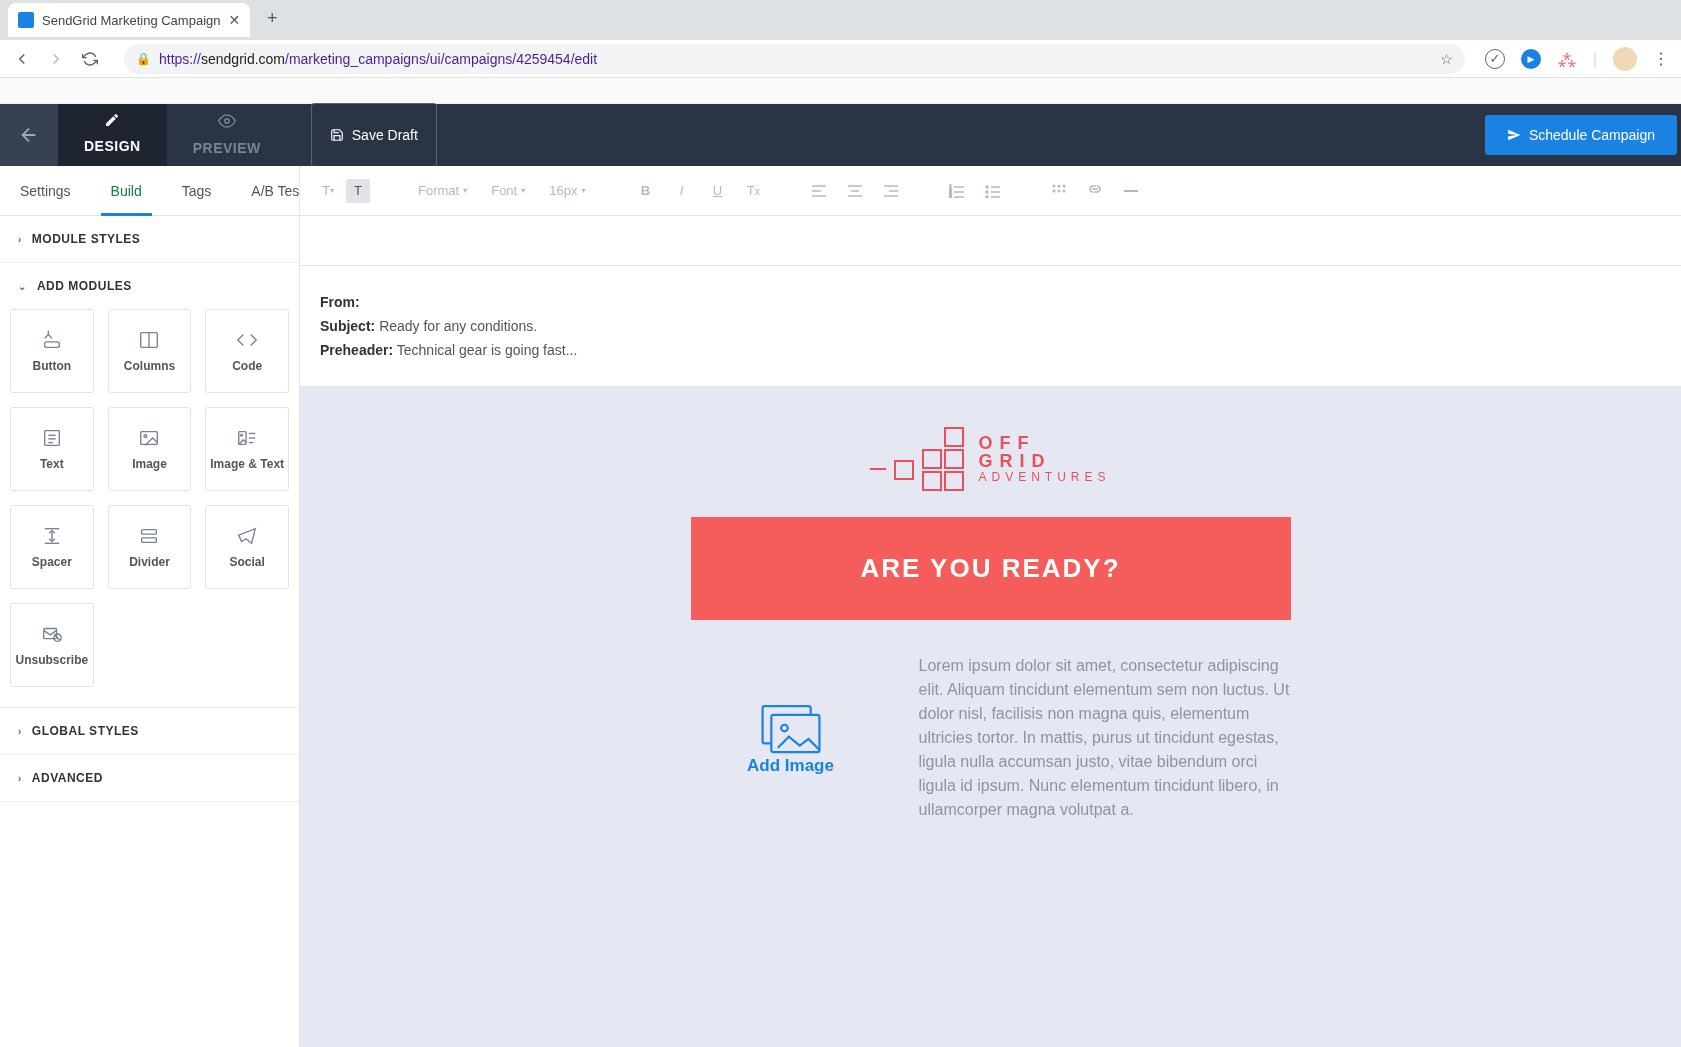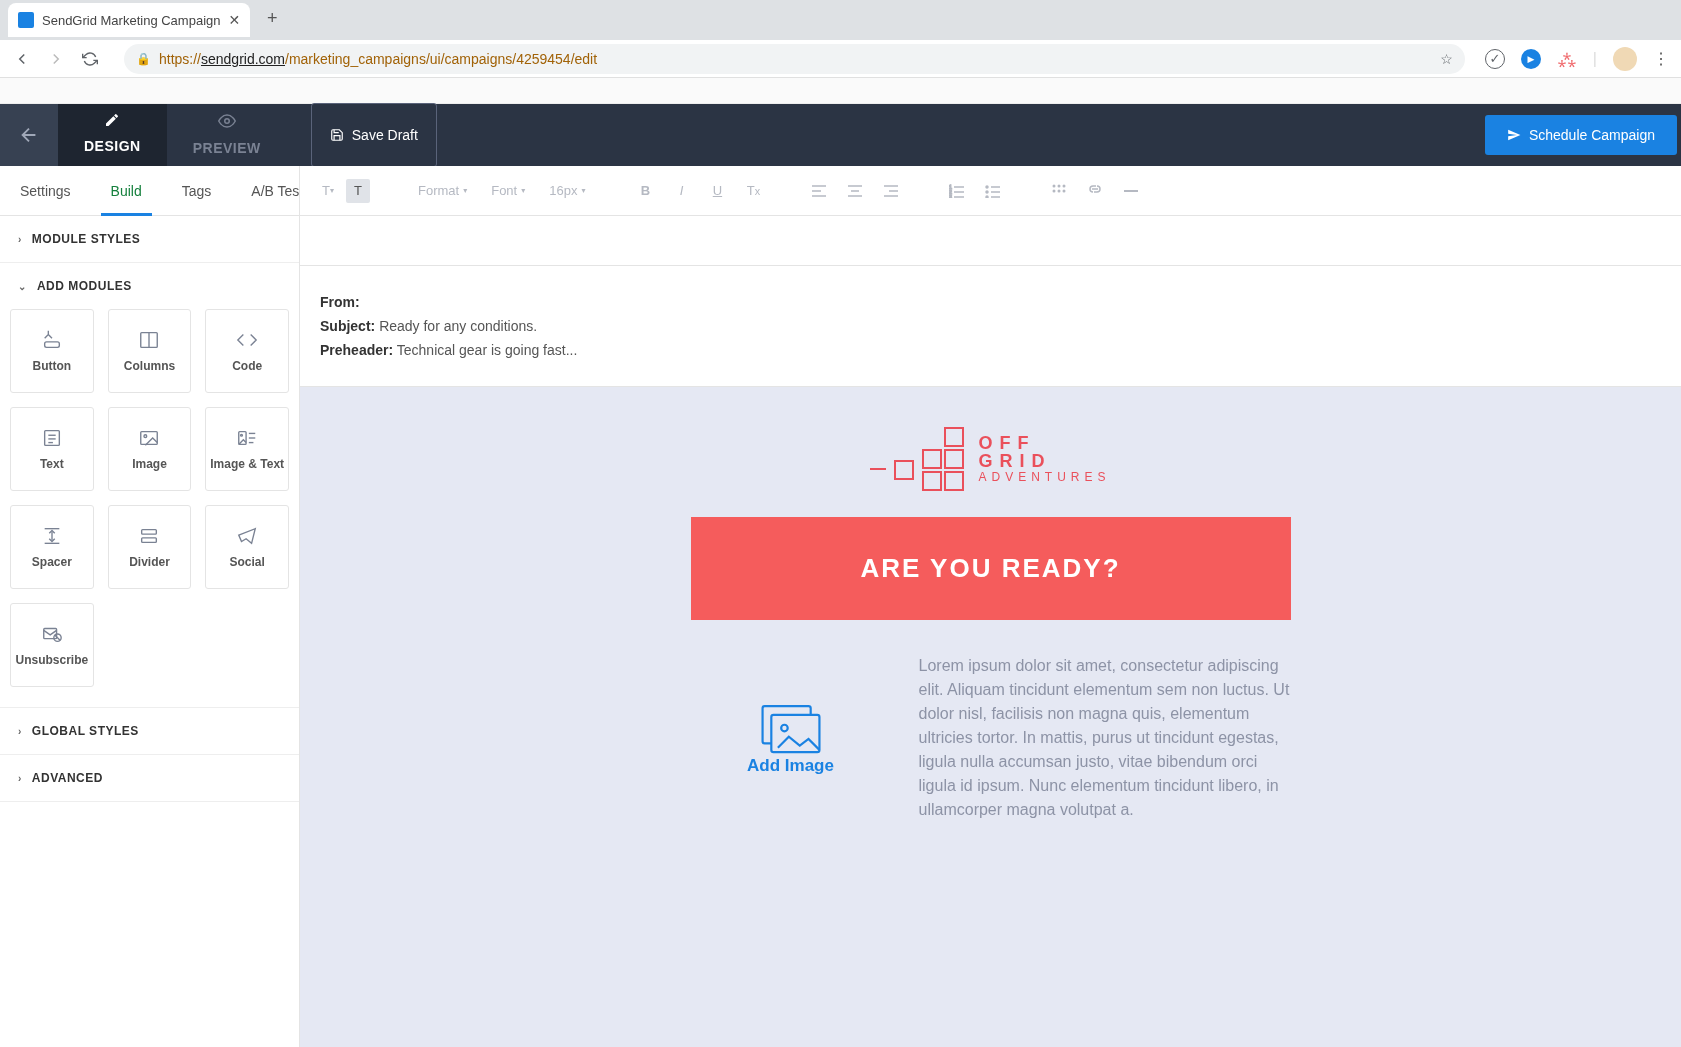--- a/index.html
+++ b/index.html
@@ -10,22 +10,22 @@
     .tab { background:#fff; height:34px; border-radius:8px 8px 0 0; display:flex; align-items:center; padding:0 10px; gap:8px; min-width:230px; font-size:13px; color:#444; }
     .favicon { width:16px; height:16px; background:#1a82e2; border-radius:2px; }
     .tab-close { color:#555; font-size:14px; cursor:pointer; margin-left:auto; }
     .new-tab { width:28px; height:28px; display:flex; align-items:center; justify-content:center; color:#555; font-size:18px; margin-left:8px; margin-bottom:3px; cursor:pointer; }
 
     .url-bar { height:38px; background:#fff; display:flex; align-items:center; padding:0 12px; gap:14px; border-bottom:1px solid #e0e0e0; }
     .nav-btn { width:20px; height:20px; display:flex; align-items:center; justify-content:center; color:#5f6368; cursor:pointer; }
     .nav-btn.disabled { color:#bbb; }
     .url-field { flex:1; display:flex; align-items:center; gap:8px; background:#f1f3f4; border-radius:20px; padding:4px 12px; height:30px; margin:0 6px 0 10px; font-size:14px; color:#333; }
     .lock { color:#5f6368; font-size:12px; }
-    .url-dim { color:#a16207; }
-    .url-host { color:#222;text-decoration:underline; }
+    .url-dim { color:#4c1d95; }
+    .url-host { color:#222; }
     .url-actions { display:flex; gap:16px; align-items:center; }
     .ext-icon { width:20px; height:20px; border-radius:50%; display:flex; align-items:center; justify-content:center; font-size:13px; }
     .avatar { width:24px; height:24px; border-radius:50%; background:#f0d9b5; }
     .menu-dots { font-size:16px; color:#555; cursor:pointer; }
 
     
     .grey-band { height:26px; background:#fafafa; border-bottom:1px solid #eee; }
 
     
     .app-header { height:62px; background:#2b3444; display:flex; align-items:center; color:#fff; }

